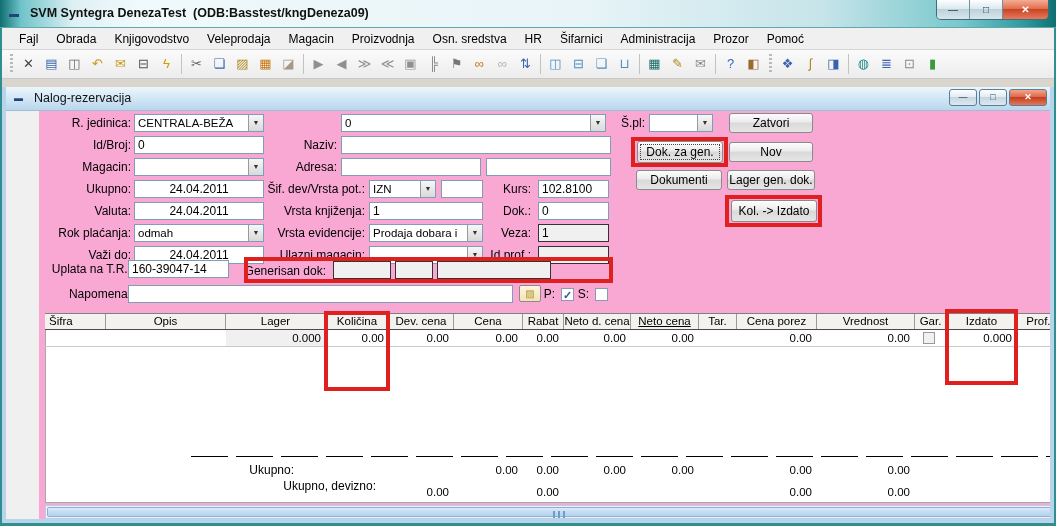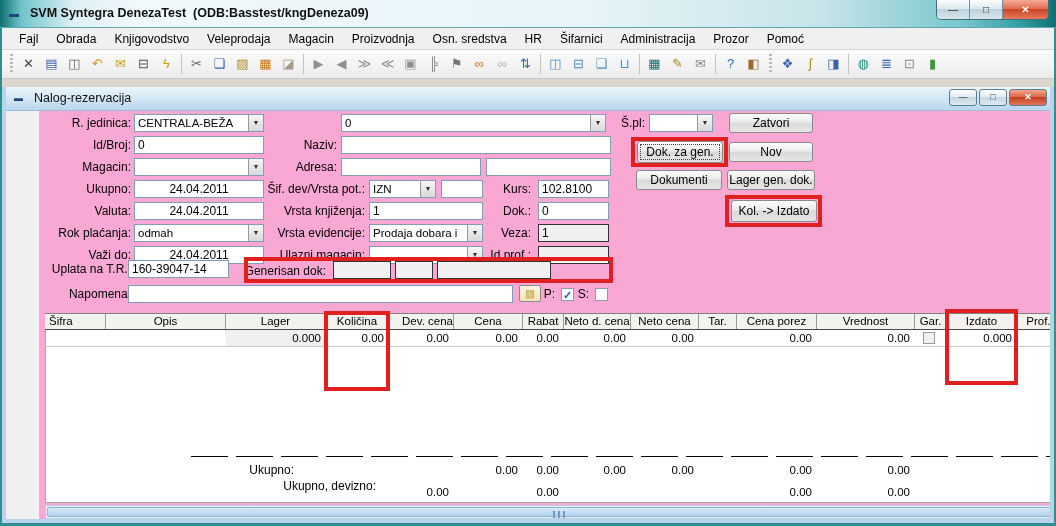--- a/index.html
+++ b/index.html
@@ -256,25 +256,25 @@
         <span class="chk" style="left:522px;top:177px">✓</span>
         <span class="lbl" style="left:536px;top:174px;width:14px">S:</span>
         <span class="chk" style="left:556px;top:177px"></span>
 
         <div class="gpanel"></div>
         <div class="ghead">
             <div class="gh" style="width: 61px; text-align: left; padding-left: 4px;">Šifra</div>
             <div class="gh" style="width: 120px;">Opis</div>
             <div class="gh" style="width: 100px;">Lager</div>
             <div class="gh" style="width: 63px;">Količina</div>
-            <div class="gh" style="width: 65px; text-align: right;">Dev. cena</div>
+            <div class="gh" style="width: 65px;">Dev. cena</div>
             <div class="gh" style="width: 69px;">Cena</div>
             <div class="gh" style="width: 41px;">Rabat</div>
             <div class="gh" style="width: 67px;">Neto d. cena</div>
-            <div class="gh" style="width: 68px;">Neto cena</div>
+            <div class="gh" style="width: 68px; text-decoration: underline;">Neto cena</div>
             <div class="gh" style="width: 38px;">Tar.</div>
             <div class="gh" style="width: 80px;">Cena porez</div>
             <div class="gh" style="width: 98px;">Vrednost</div>
             <div class="gh" style="width: 32px;">Gar.</div>
             <div class="gh" style="width: 70px;">Izdato</div>
             <div class="gh" style="width: 56px;">Prof. c.</div>
           </div>
         <div class="grow">
             <div class="gc" style="width: 61px;"></div>
             <div class="gc" style="width: 120px;"></div>

